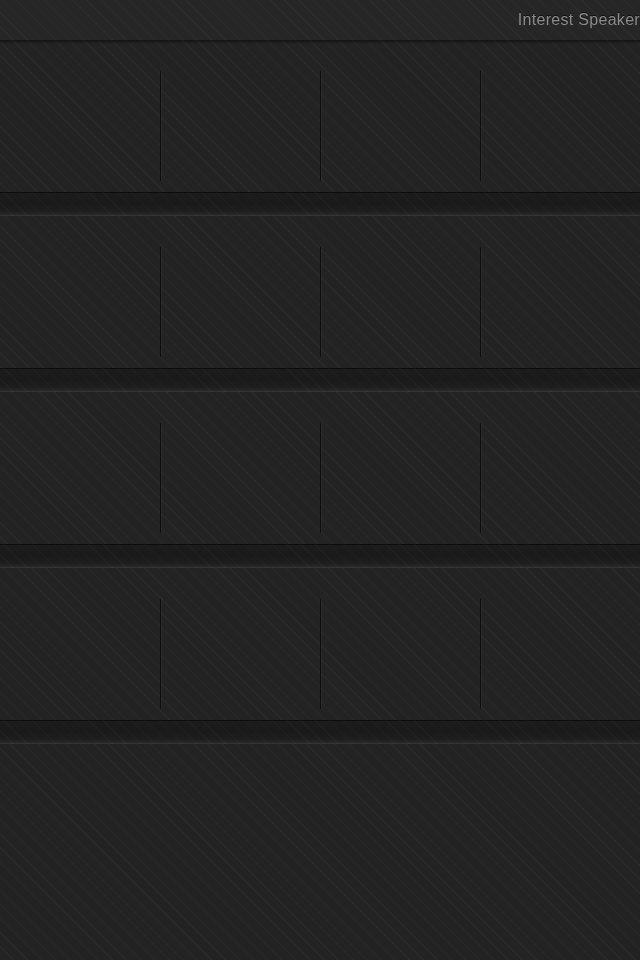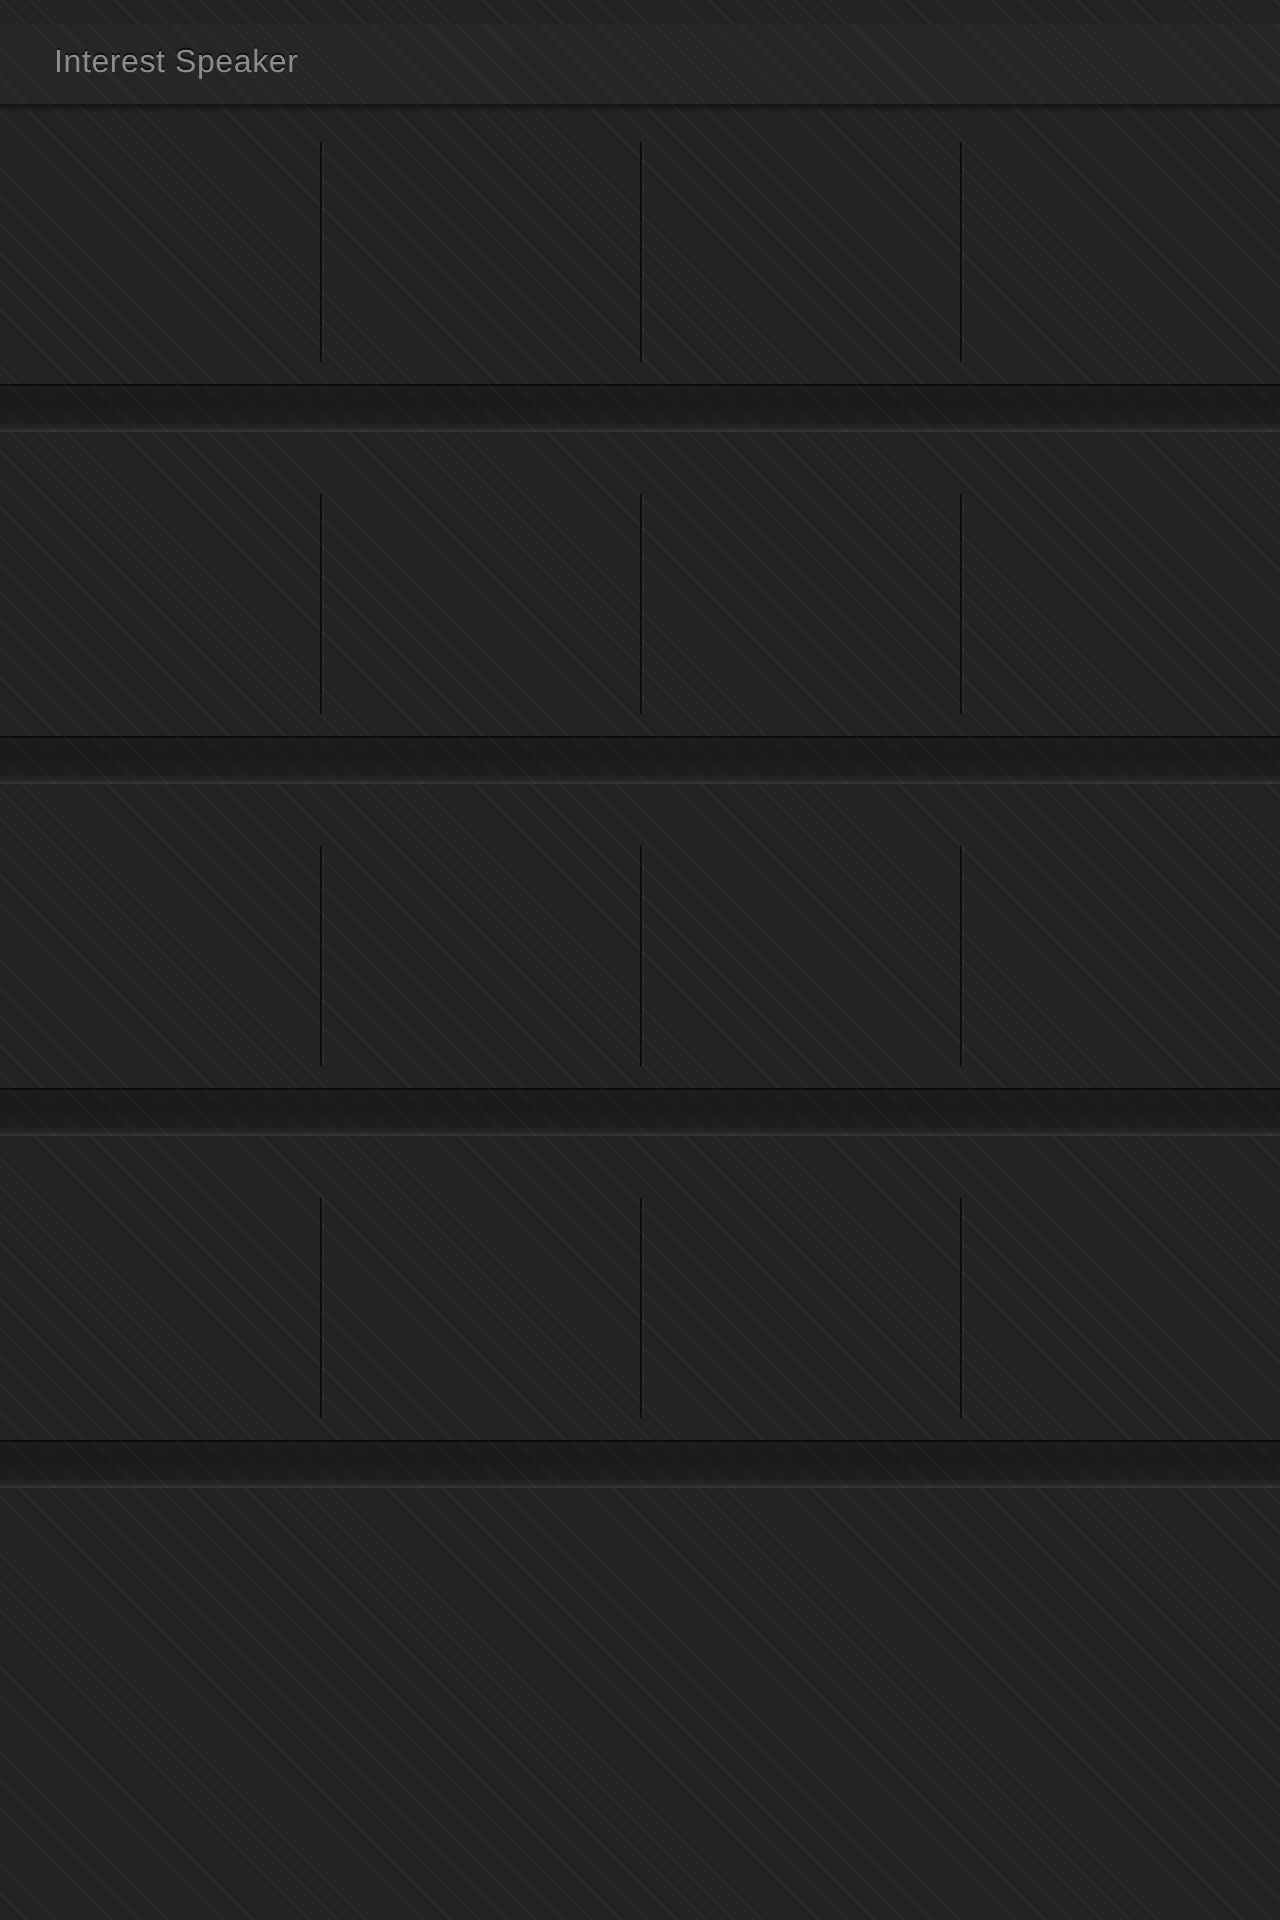--- a/index.html
+++ b/index.html
@@ -29,34 +29,35 @@
   #app {
     position: relative;
     width: 640px;
     height: 960px;
     overflow: hidden;
   }
 
   
   #header {
     position: absolute;
-    top: 12px; left: 0;
+    top: 0; left: 0;
     width: 640px;
     height: 40px;
     background-color: #262626;
     background-image: repeating-linear-gradient(
         45deg,
         rgba(255,255,255,0.000) 0px,
         rgba(255,255,255,0.000) 9px,
         rgba(255,255,255,0.028) 9px,
         rgba(255,255,255,0.028) 10px
     );
     display: flex;
     align-items: center;
     z-index: 30;
+    justify-content: flex-end;
   }
   #header::after {
     content:"";
     position:absolute;
     left:0; right:0; bottom:-4px;
     height:4px;
     background: linear-gradient(to bottom, rgba(0,0,0,0.45), rgba(0,0,0,0));
     pointer-events:none;
   }
   #header-title {

